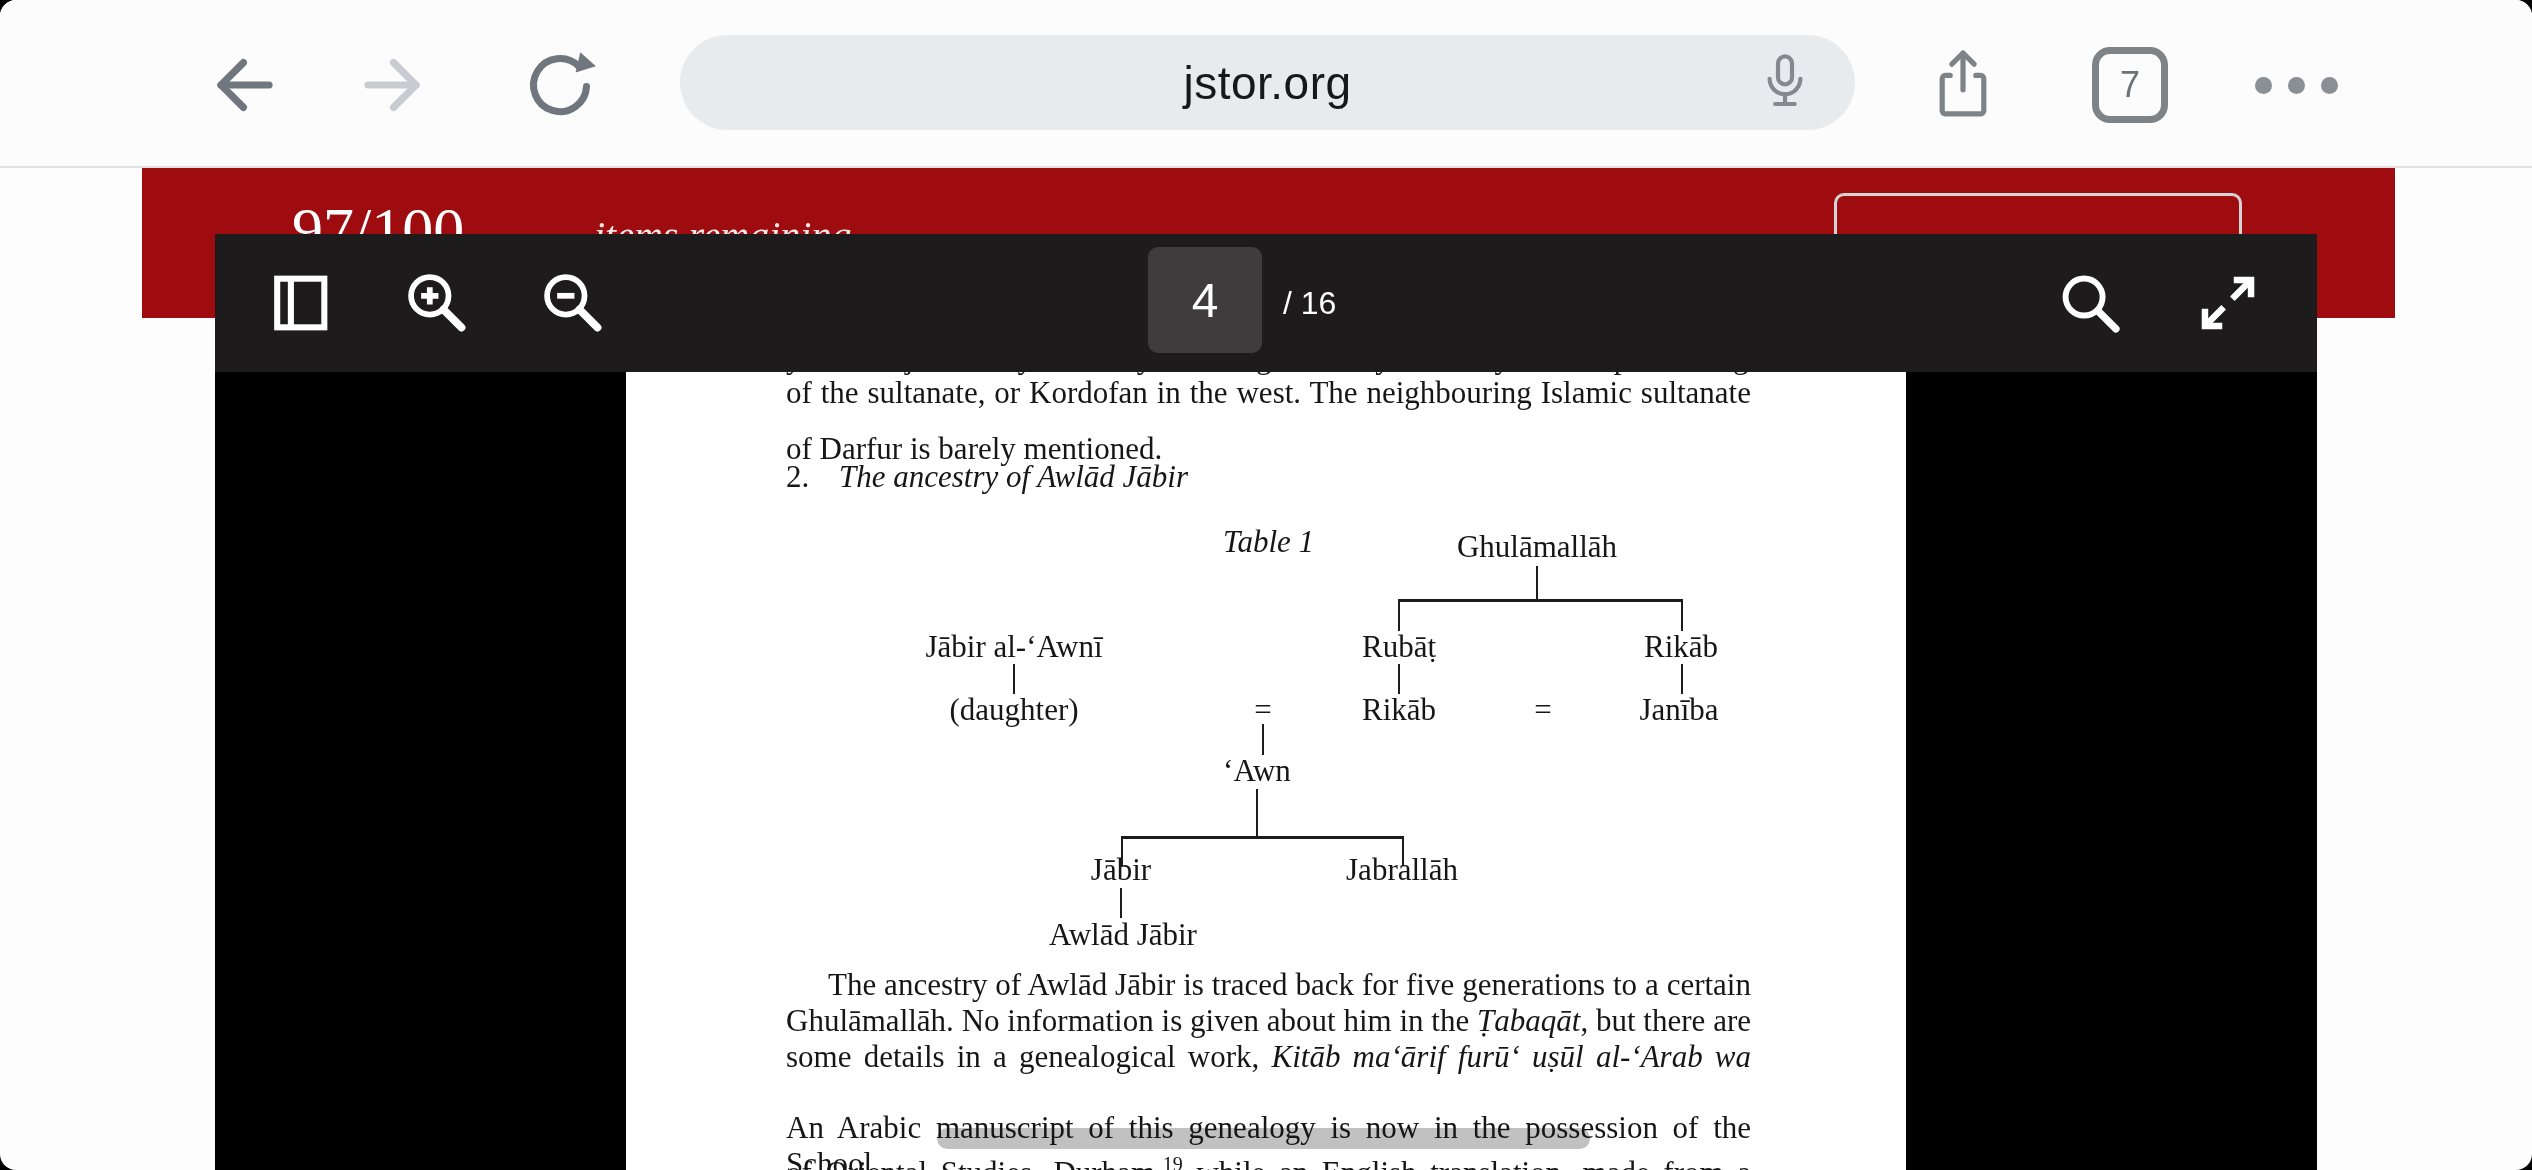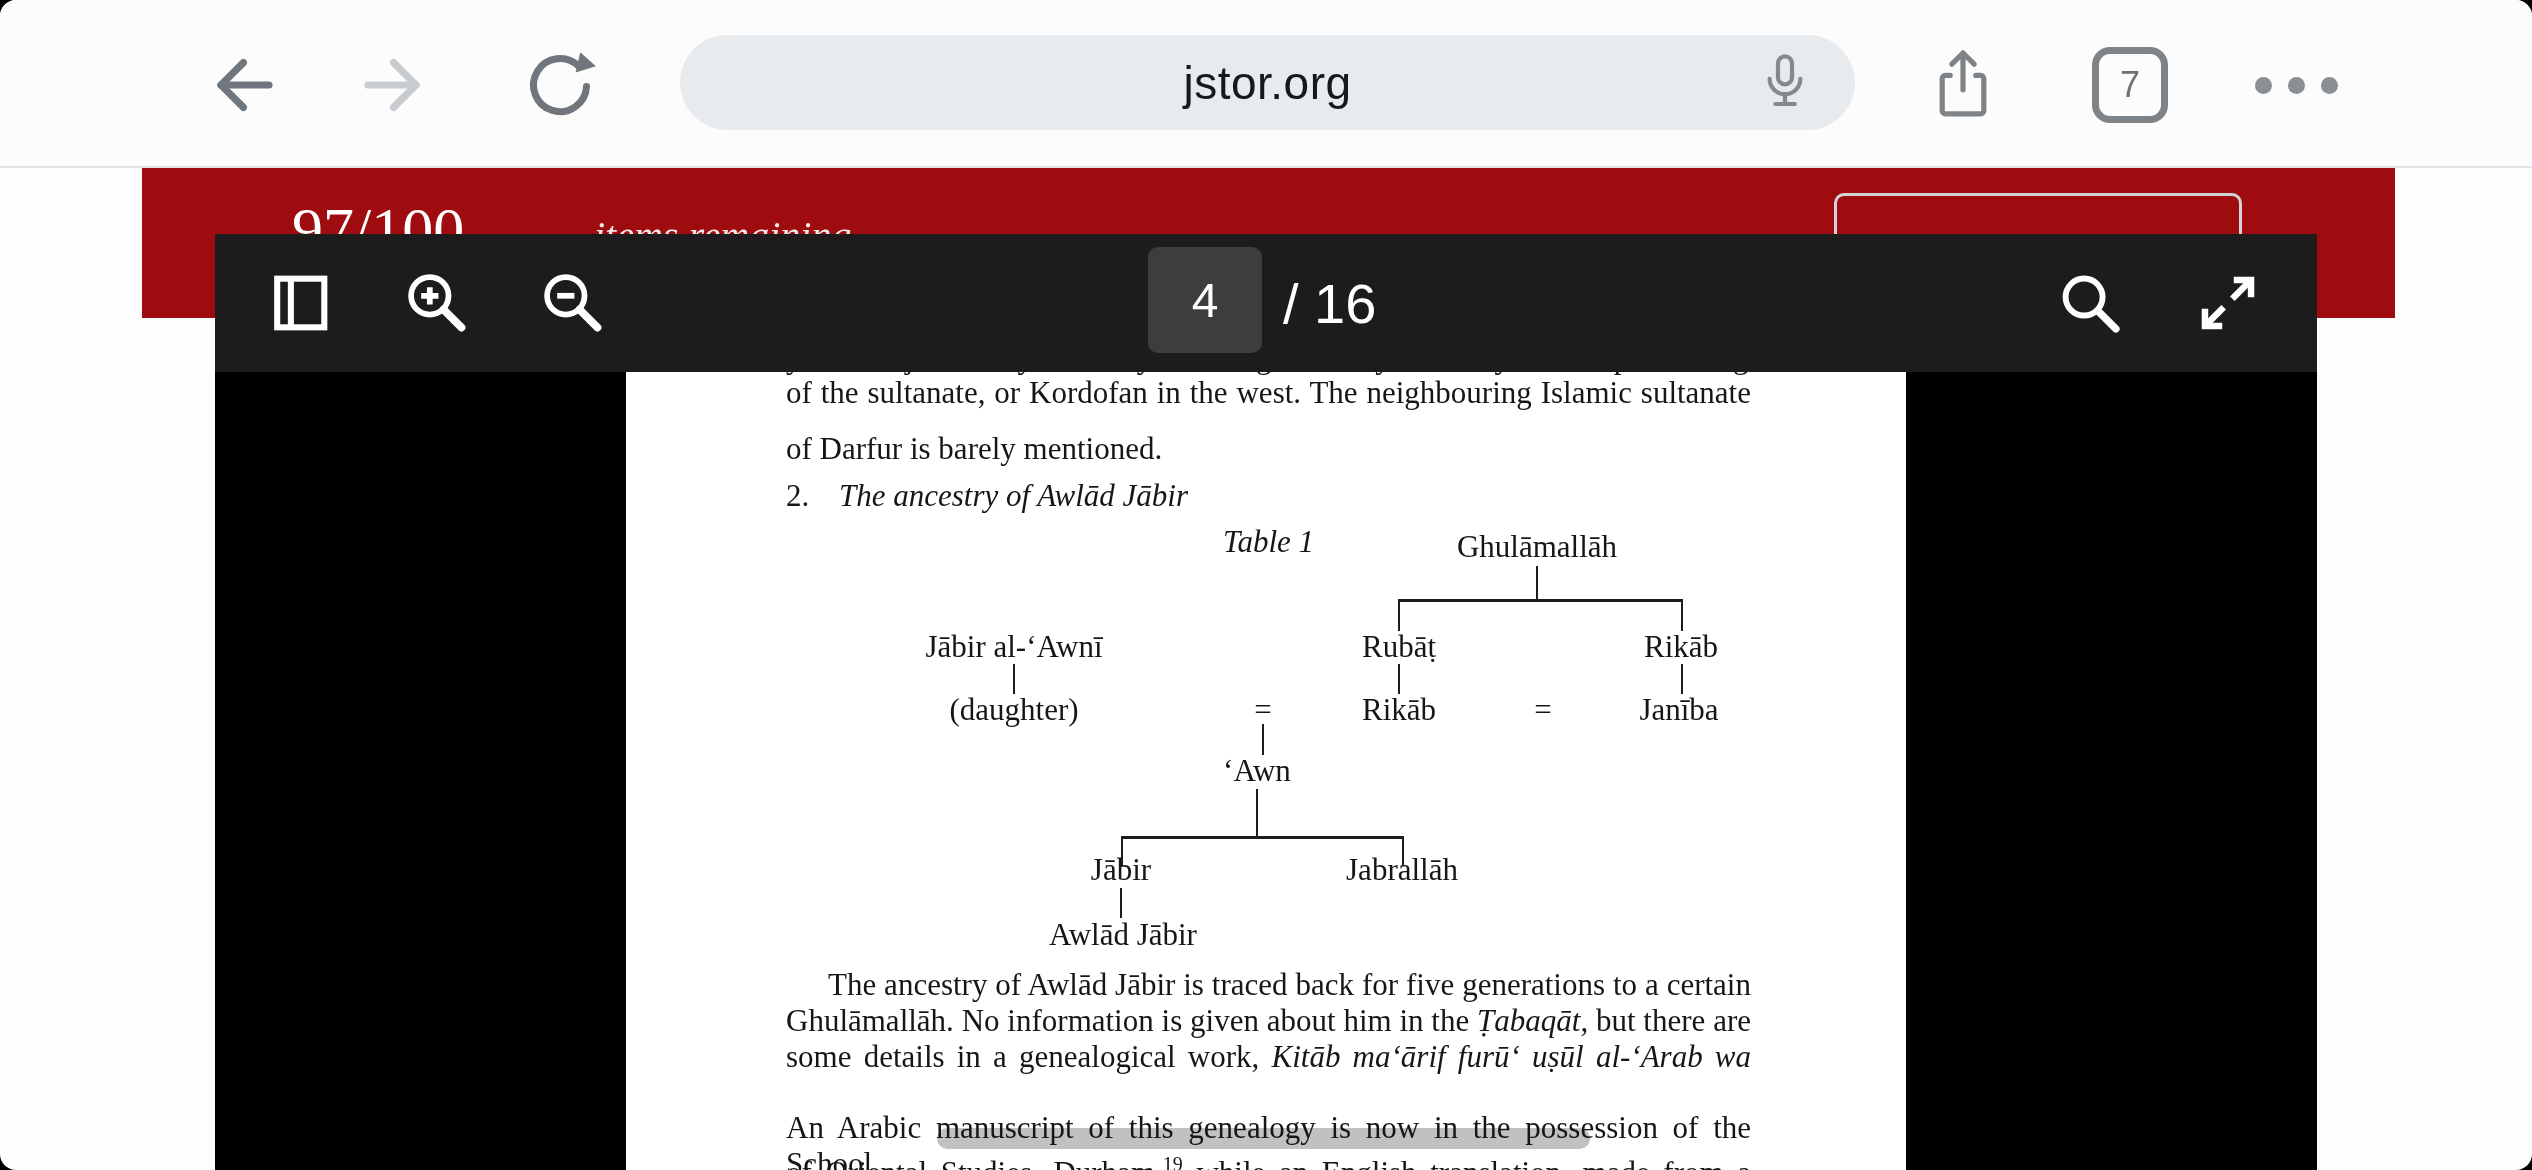--- a/index.html
+++ b/index.html
@@ -22,21 +22,21 @@
   .views-counter{position:absolute;left:150px;top:26px;color:#fff;font-family:"Liberation Serif",serif;font-size:62px;}
   .views-note{position:absolute;left:452px;top:44px;color:#f4e9e9;font-family:"Liberation Serif",serif;font-style:italic;font-size:40px;}
   .gmv-btn{position:absolute;left:1692px;top:25px;width:408px;height:118px;background:transparent;border:3px solid #d3d4d6;border-radius:10px;color:#fff;font-size:42px;font-family:"Liberation Sans",sans-serif;}
 
   
   .viewer{position:absolute;left:215px;top:372px;width:2102px;height:798px;background:#000;z-index:2;}
   .toolbar{position:absolute;left:215px;top:234px;width:2102px;height:138px;background:#1d1b1b;z-index:20;}
   .tbtn{position:absolute;top:0;width:110px;height:138px;display:flex;align-items:center;justify-content:center;background:none;border:none;}
   .pagebox{position:absolute;left:933px;top:13px;width:114px;height:106px;background:#3e3c3c;border-radius:10px;display:flex;align-items:center;justify-content:center;}
   .pagebox span{color:#fff;font-size:48px;}
-  .pagetotal{position:absolute;left:1068px;top:0;height:138px;display:flex;align-items:center;color:#fff;font-size:56px;}
+  .pagetotal{position:absolute;left:1068px;top:0;height:138px;display:flex;align-items:center;color:#fff;font-size:32px;}
 
   .docpage{position:absolute;left:626px;top:372px;width:1280px;height:798px;background:#fff;z-index:3;}
   .scrollbar{position:absolute;left:937px;top:1128px;width:653px;height:21px;border-radius:11px;background:rgba(182,182,182,0.85);z-index:4;}
   .dline{position:absolute;left:786px;width:965px;color:#161616;font-family:"Liberation Serif",serif;font-size:31px;line-height:36px;z-index:5;}
   .jl{text-align:justify;text-align-last:justify;}
   .it{font-style:italic;}
   .sup{font-size:20px;vertical-align:12px;}
   .clipline{top:340px;height:40px;overflow:hidden;word-spacing:96px;}
   .caption{text-align:center;font-style:italic;}
   .tnode{position:absolute;transform:translateX(-50%);white-space:nowrap;color:#161616;font-family:"Liberation Serif",serif;font-size:31px;line-height:34px;z-index:5;}
@@ -120,21 +120,21 @@
 
   <div class="viewer"></div>
   <div class="docpage"></div>
   <div class="scrollbar"></div>
 
   <div class="dline clipline" style="font-family:'Liberation Serif',serif;">y j y y g y y p g</div>
 
   <div class="dline jl" style="top:375px;">of the sultanate, or Kordofan in the west. The neighbouring Islamic sultanate</div>
   <div class="dline" style="top:411px;margin-top:20px;">of Darfur is barely mentioned.</div>
 
-  <div class="dline" style="top:459px;margin-top:19px;">
+  <div class="dline" style="top:459px;">
     <span>2.</span>
     <span class="it" style="margin-left:22px;">The ancestry of Awlād Jābir</span>
   </div>
 
   <div class="dline caption" style="top:524px;">Table 1</div>
 
   <span class="tnode" style="left:1537px;top:530px;">Ghulāmallāh</span>
   <div class="tl" style="left:1536px;top:566px;width:2px;height:34px;"></div>
   <div class="tl" style="left:1398px;top:599px;width:285px;height:3px;"></div>
   <div class="tl" style="left:1398px;top:599px;width:2px;height:32px;"></div>

